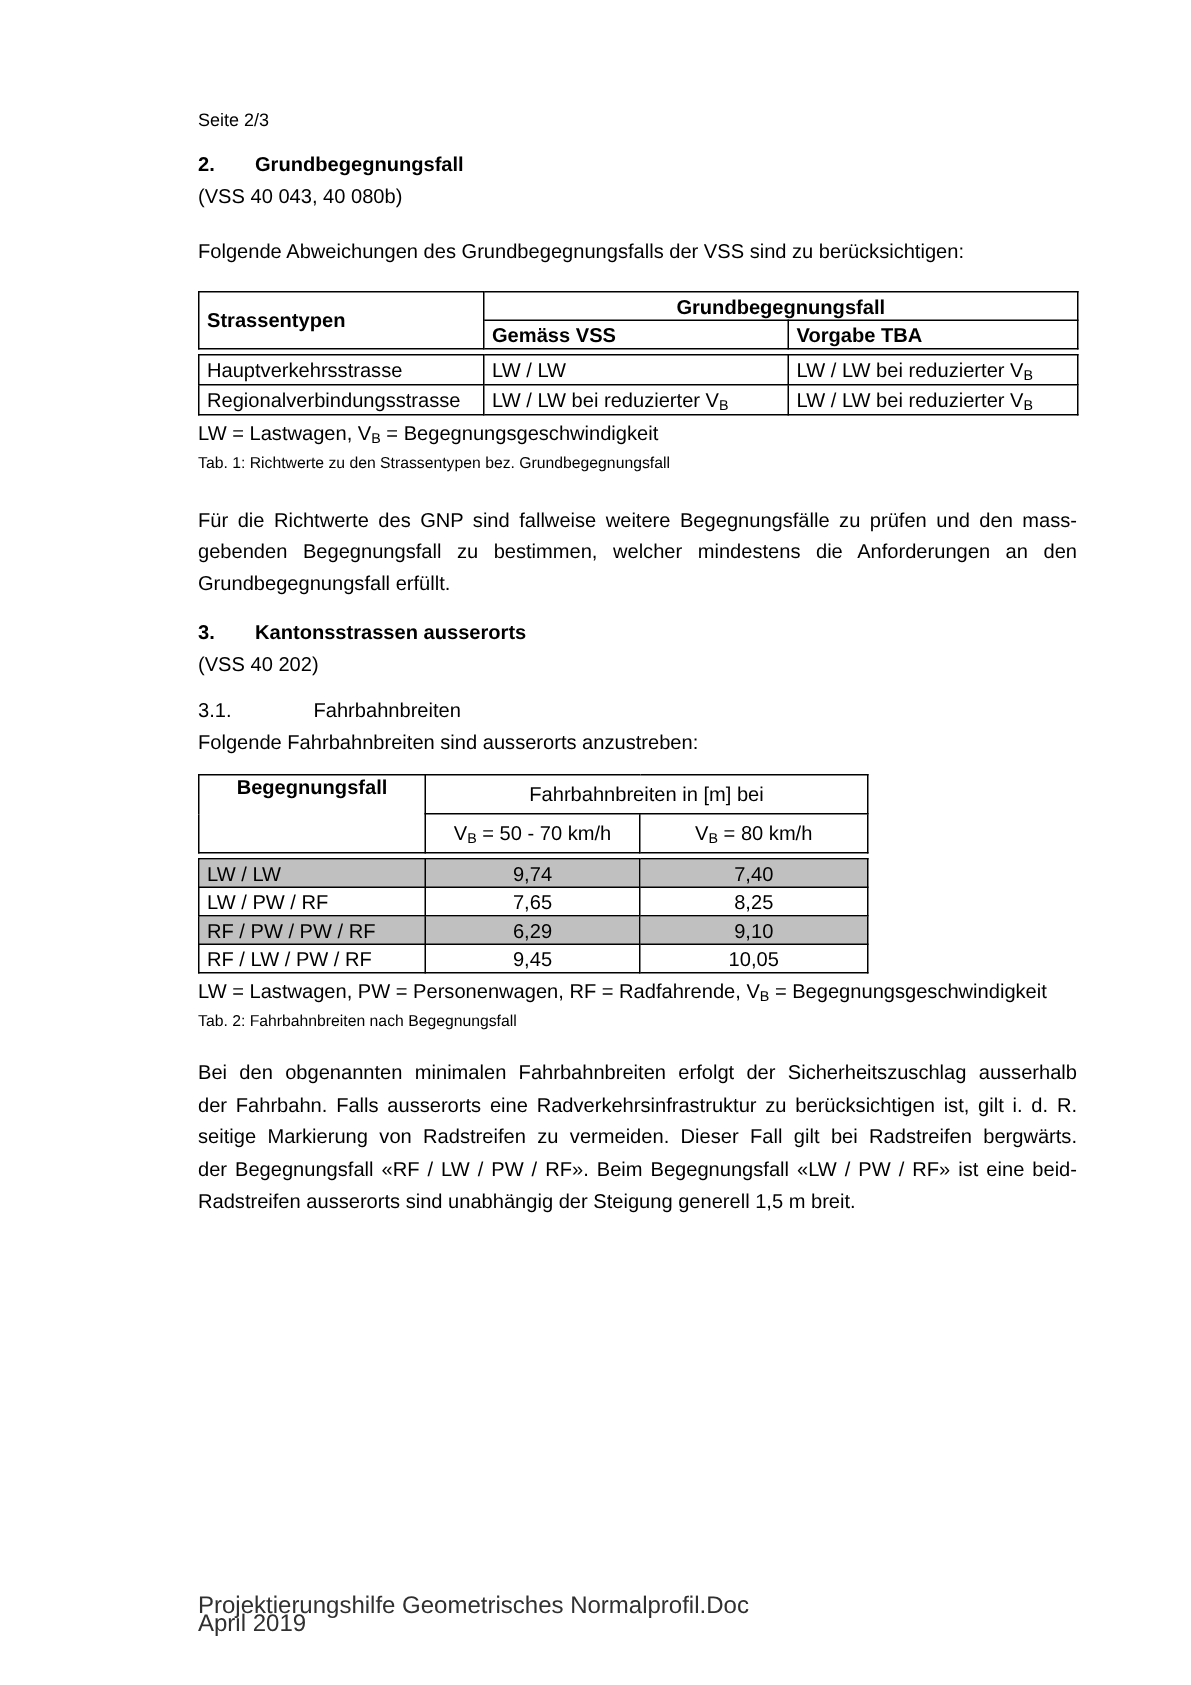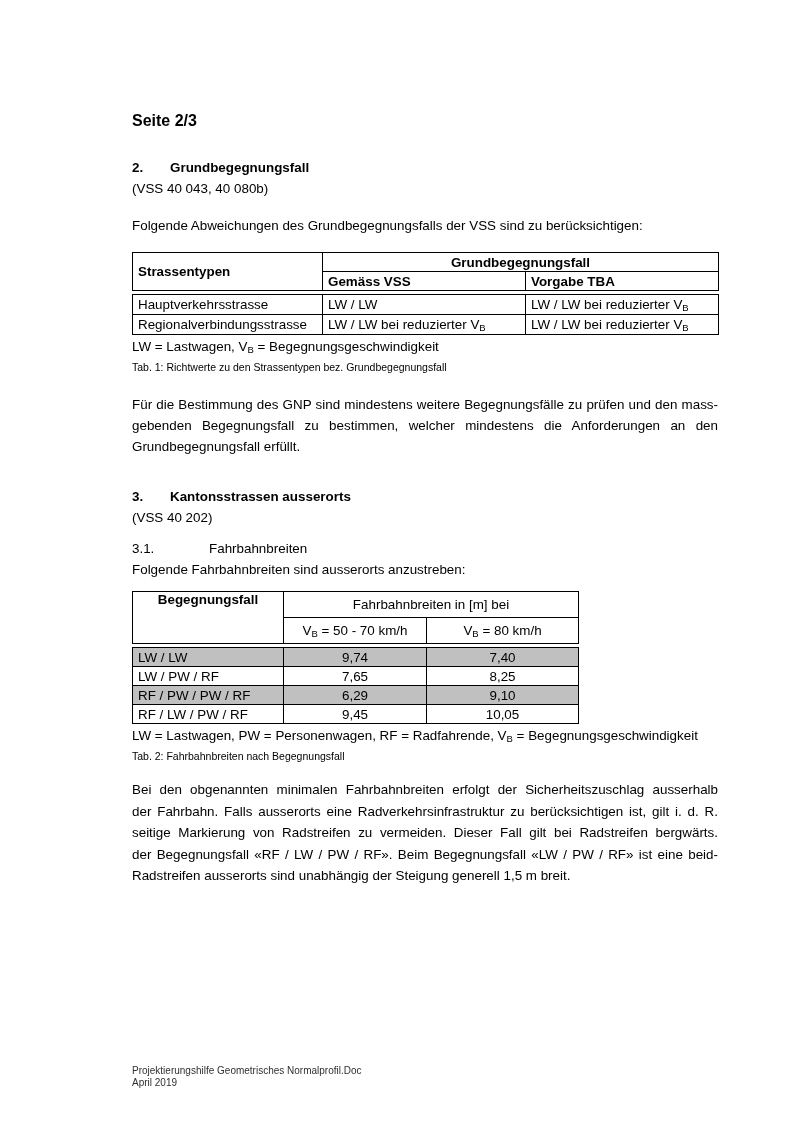--- a/index.html
+++ b/index.html
@@ -12,23 +12,23 @@
     font-family: "Liberation Sans", sans-serif;
     font-size: 13.4px;
     overflow: hidden;
   }
   .content {
     position: absolute;
     left: 132px;
     top: 0;
     width: 586px;
   }
-  .page-num { margin-top: 114px; font-size: 16px; line-height: 14px; font-weight: bold; }
-
-  .sec-heading { margin-top: 29px; font-weight: bold; line-height: 21px; }
+  .page-num { margin-top: 73px; font-size: 12px; line-height: 14px; }
+
+  .sec-heading { margin-top: 12px; font-weight: bold; line-height: 21px; }
   .sec-num   { display: inline-block; width: 38px; }
   .sec-num-w { display: inline-block; width: 77px; }
   .sec-sub   { line-height: 21px; }
 
   .intro  { margin-top: 16px; line-height: 21px; }
   .line   { line-height: 21px; }
 
   
   .tblwrap1 { margin-top: 16px; }
   .tblwrap2 { margin-top: 11px; }
@@ -65,21 +65,21 @@
     text-align-last: justify;
     white-space: nowrap;
   }
   .jlast { line-height: 21px; text-align: left; white-space: nowrap; }
   .para2 .jline, .para2 .jlast { line-height: 21.5px; }
 
   .footer {
     position: absolute;
     left: 132px;
     top: 1065px;
-    font-size: 10px;
+    font-size: 16px;
     line-height: 12px;
     color: #303030;
   }
 </style>
 </head>
 <body>
 
 <div class="page">
   <div class="content">
 
@@ -129,21 +129,21 @@
           <td><span>LW / LW bei reduzierter V</span><sub>B</sub></td>
         </tr>
       </tbody>
         </table>
     </div>
 
     <div class="legend"><span>LW = Lastwagen, V</span><sub>B</sub><span> = Begegnungsgeschwindigkeit</span></div>
     <div class="caption">Tab. 1: Richtwerte zu den Strassentypen bez. Grundbegegnungsfall</div>
 
     <div class="para">
-      <div class="jline">Für die Bestimmung des GNP sind mindestens weitere Begegnungsfälle zu prüfen und den mass-</div>
+      <div class="jline">Für die Richtwerte des GNP sind fallweise weitere Begegnungsfälle zu prüfen und den mass-</div>
       <div class="jline">gebenden Begegnungsfall zu bestimmen, welcher mindestens die Anforderungen an den</div>
       <div class="jlast">Grundbegegnungsfall erfüllt.</div>
     </div>
 
     <div class="sec-heading" style="">
       <span class="sec-num">3.</span><span>Kantonsstrassen ausserorts</span>
     </div>
     <div class="sec-sub">(VSS 40 202)</div>
 
     <div class="line" style="margin-top:10px">

